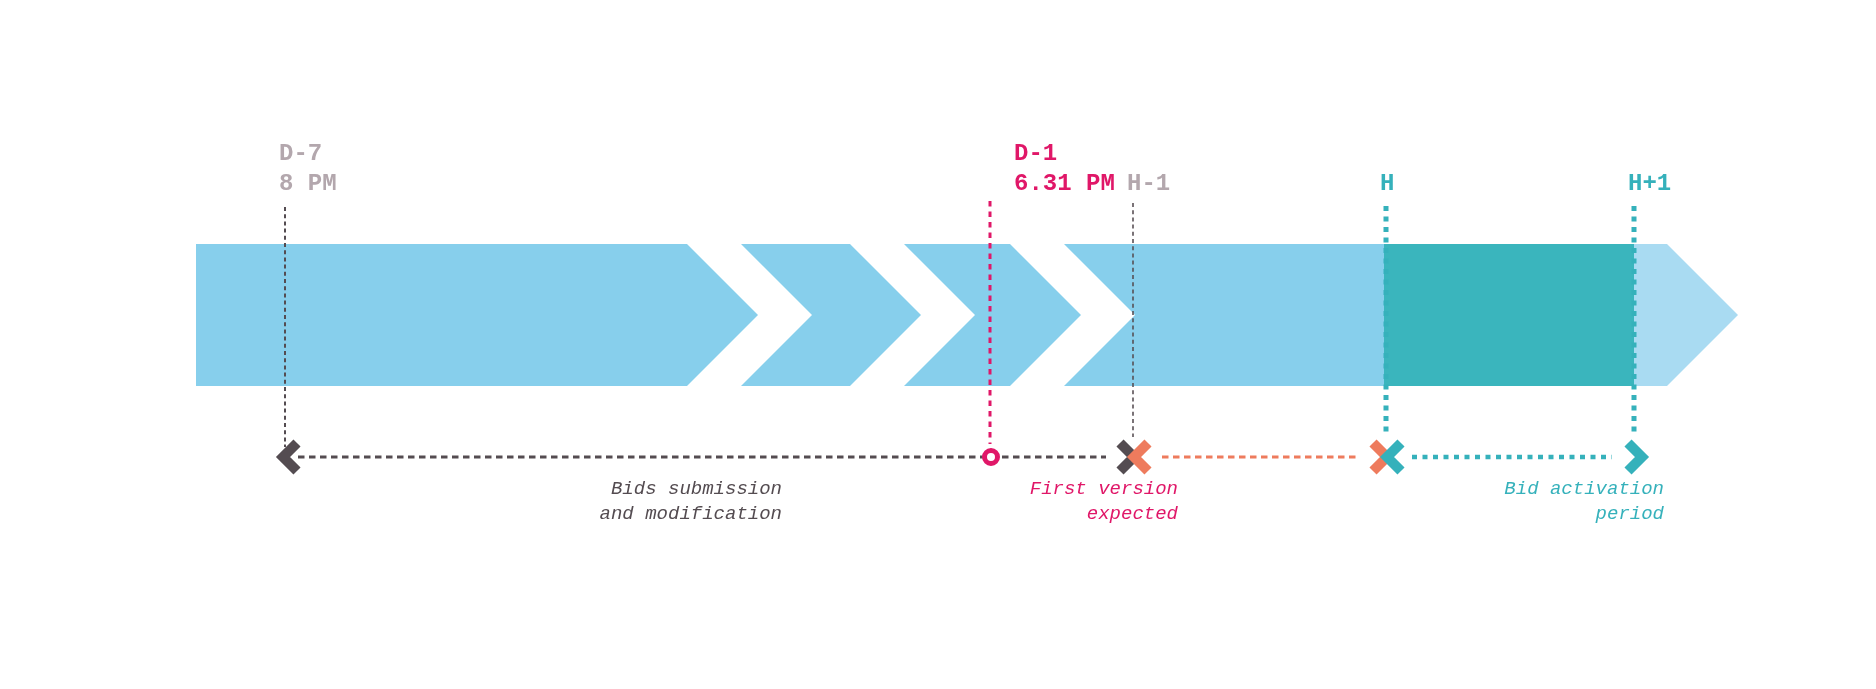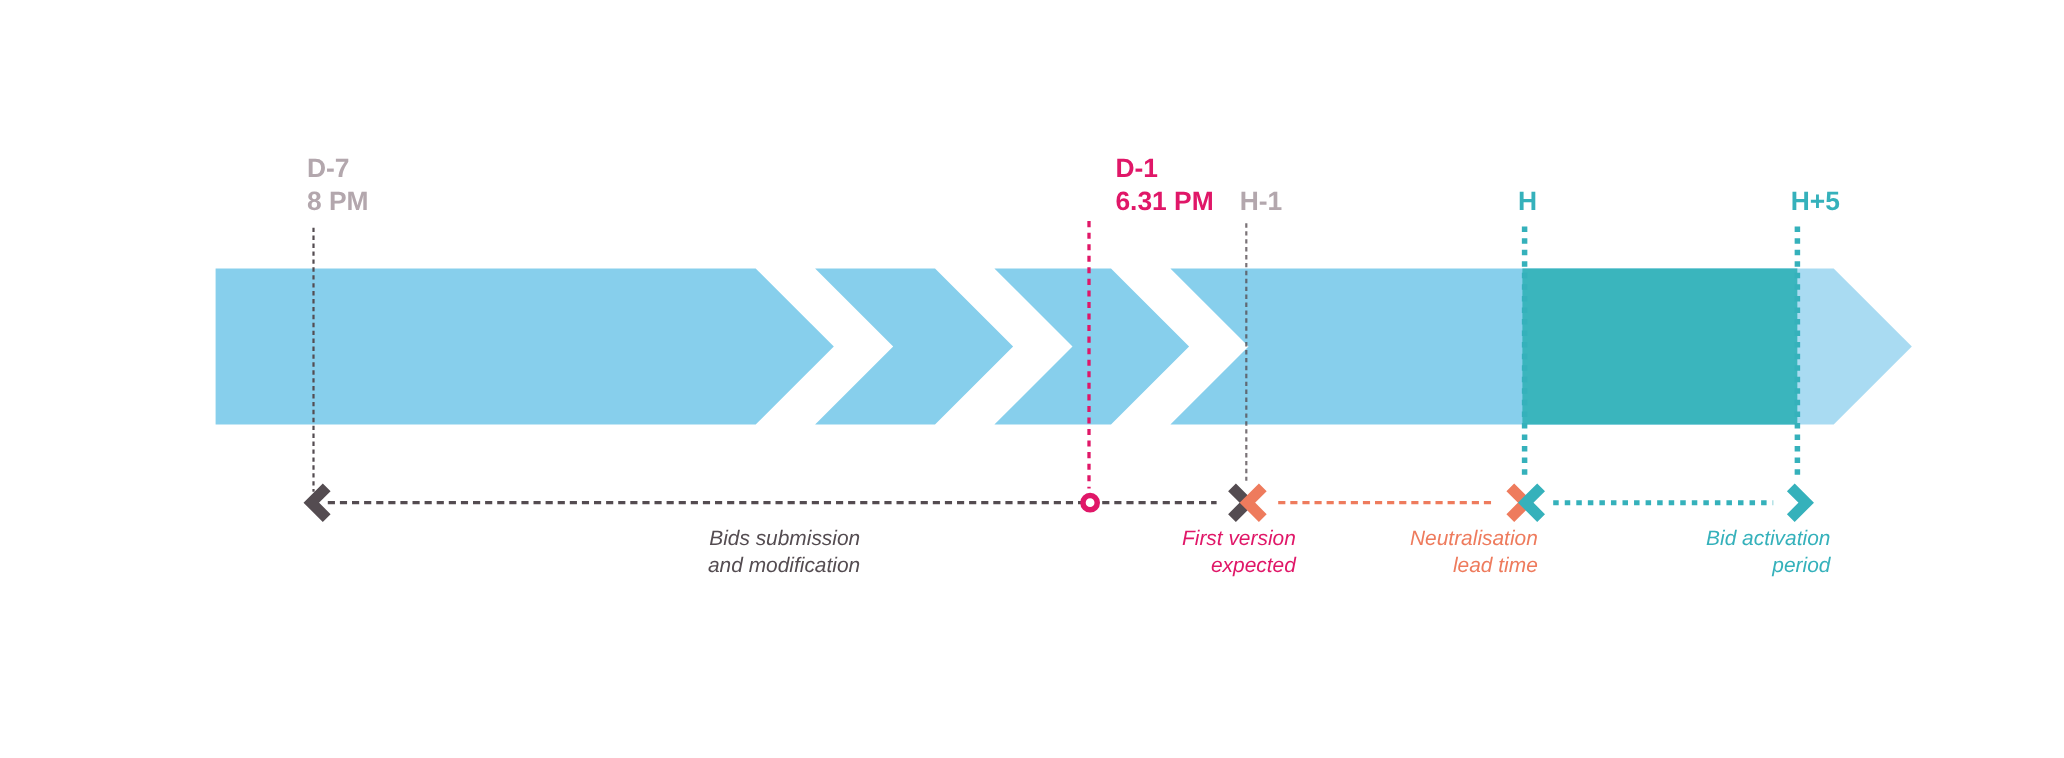--- a/index.html
+++ b/index.html
@@ -12,21 +12,21 @@
     --charcoal:#544C51;
     --mauve:#B3A7AD;
     --bg:#FFFFFF;
   }
   html,body{margin:0;padding:0;background:var(--bg);}
   .stage{
     position:relative;
     width:1876px;height:689px;
     background:var(--bg);
     overflow:hidden;
-    font-family:Liberation Sans, sans-serif;
+    font-family:Liberation Mono, monospace;
   }
   .stage svg{position:absolute;left:0;top:0;}
 
   
   .bar-blue{fill:var(--bar_blue);}
   .bar-blue-light{fill:var(--bar_blue_light);}
   .bar-teal{fill:var(--teal_fill);}
   .vline-gray{stroke:var(--charcoal);stroke-width:2;stroke-dasharray:4 3.2;fill:none;}
   .vline-gray.lighter{stroke-opacity:.78;}
   .vline-pink{stroke:var(--pink);stroke-width:3;stroke-dasharray:5.5 5;fill:none;}
@@ -110,33 +110,29 @@
     <span class="l1">D-1</span>
     <span class="l2">6.31 PM</span>
   </div>
   <div class="milestone ms-mauve" style="left:1127px;top:169px;">
     <span class="l1">H-1</span>
   </div>
   <div class="milestone ms-teal" style="left:1380px;top:169px;">
     <span class="l1">H</span>
   </div>
   <div class="milestone ms-teal" style="left:1628px;top:169px;">
-    <span class="l1">H+5</span>
+    <span class="l1">H+1</span>
   </div>
 
   <div class="period p-charcoal" style="left:502px;">
     <span>Bids submission</span><br>
     <span>and modification</span>
   </div>
   <div class="period p-pink" style="left:898px;">
     <span>First version</span><br>
     <span>expected</span>
   </div>
-  <div class="period p-coral" style="left:1118px;">
-    <span>Neutralisation</span><br>
-    <span>lead time</span>
-  </div>
   <div class="period p-teal" style="left:1384px;">
     <span>Bid activation</span><br>
     <span>period</span>
   </div>
 
 </div>
 
 </body></html>

